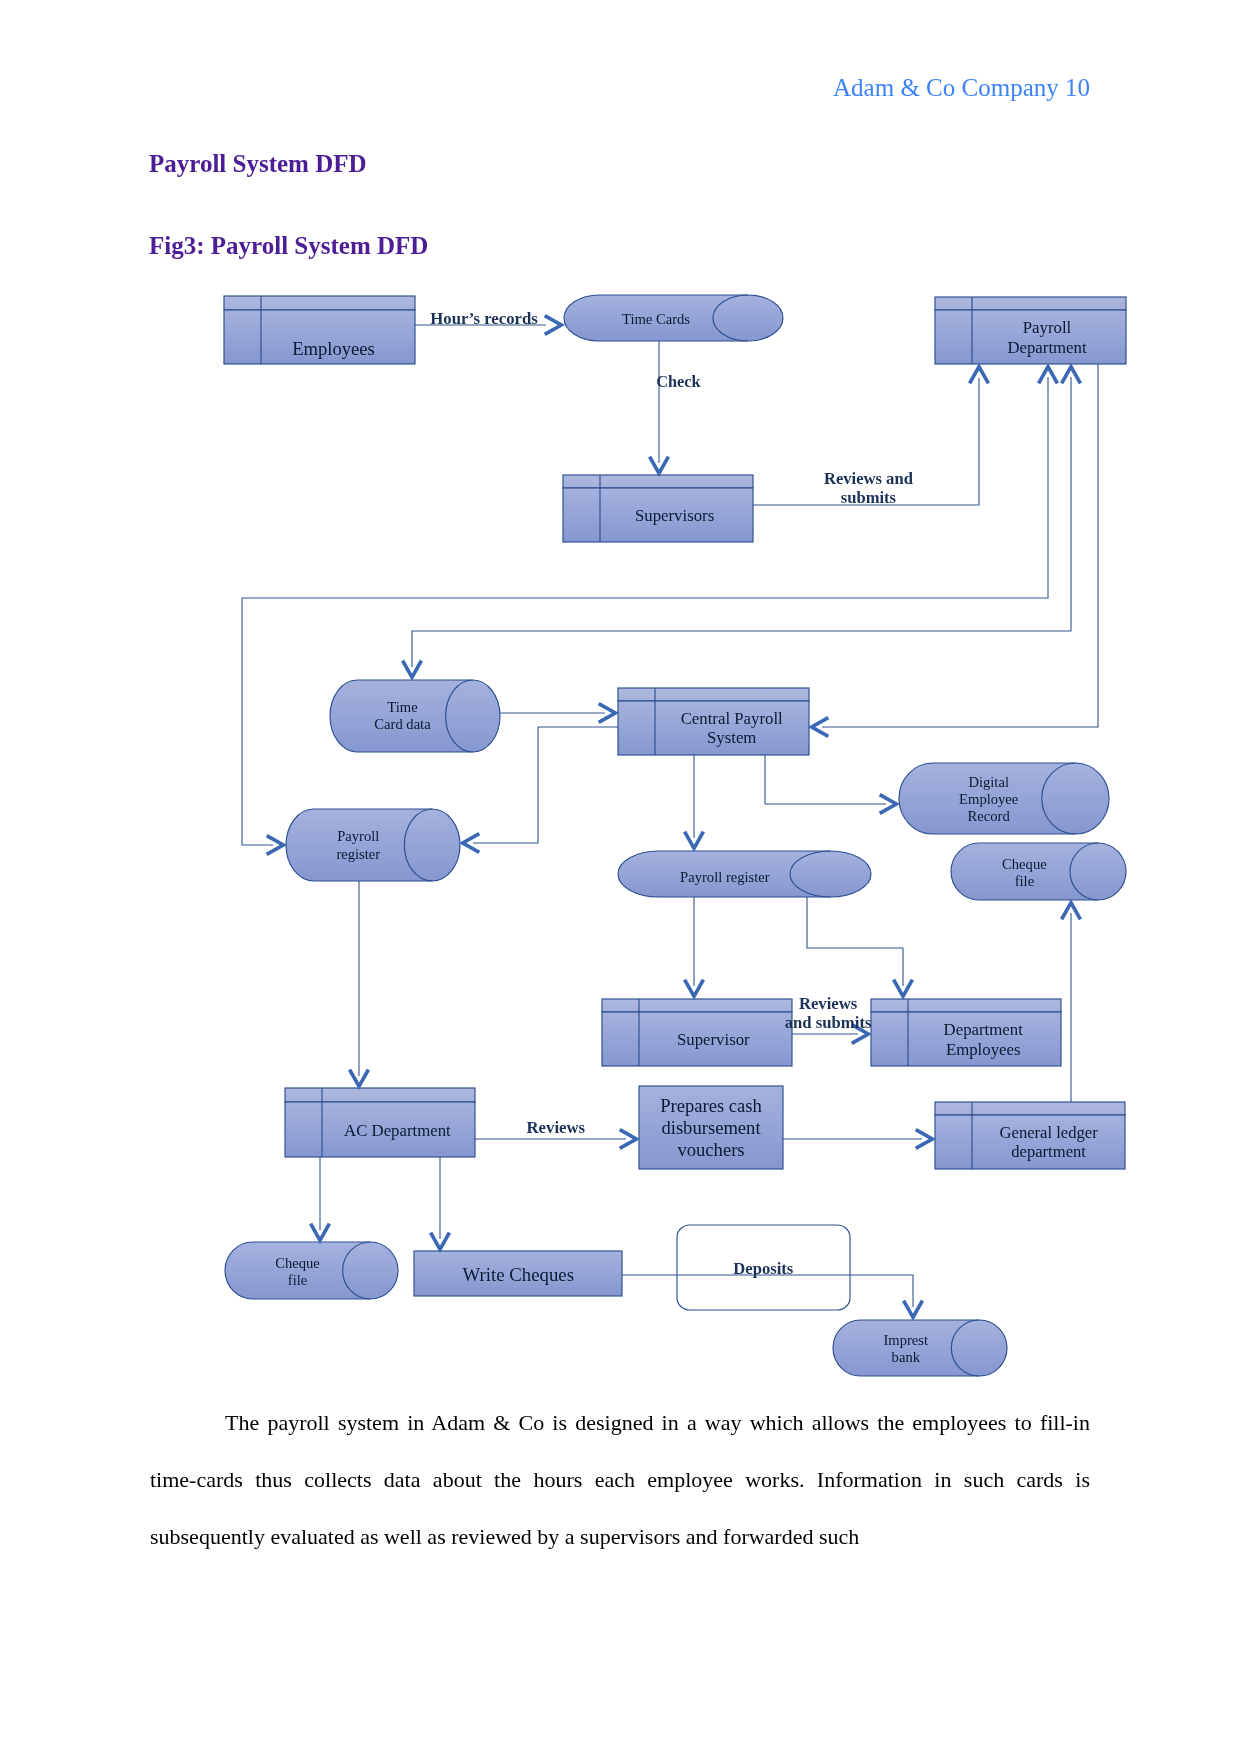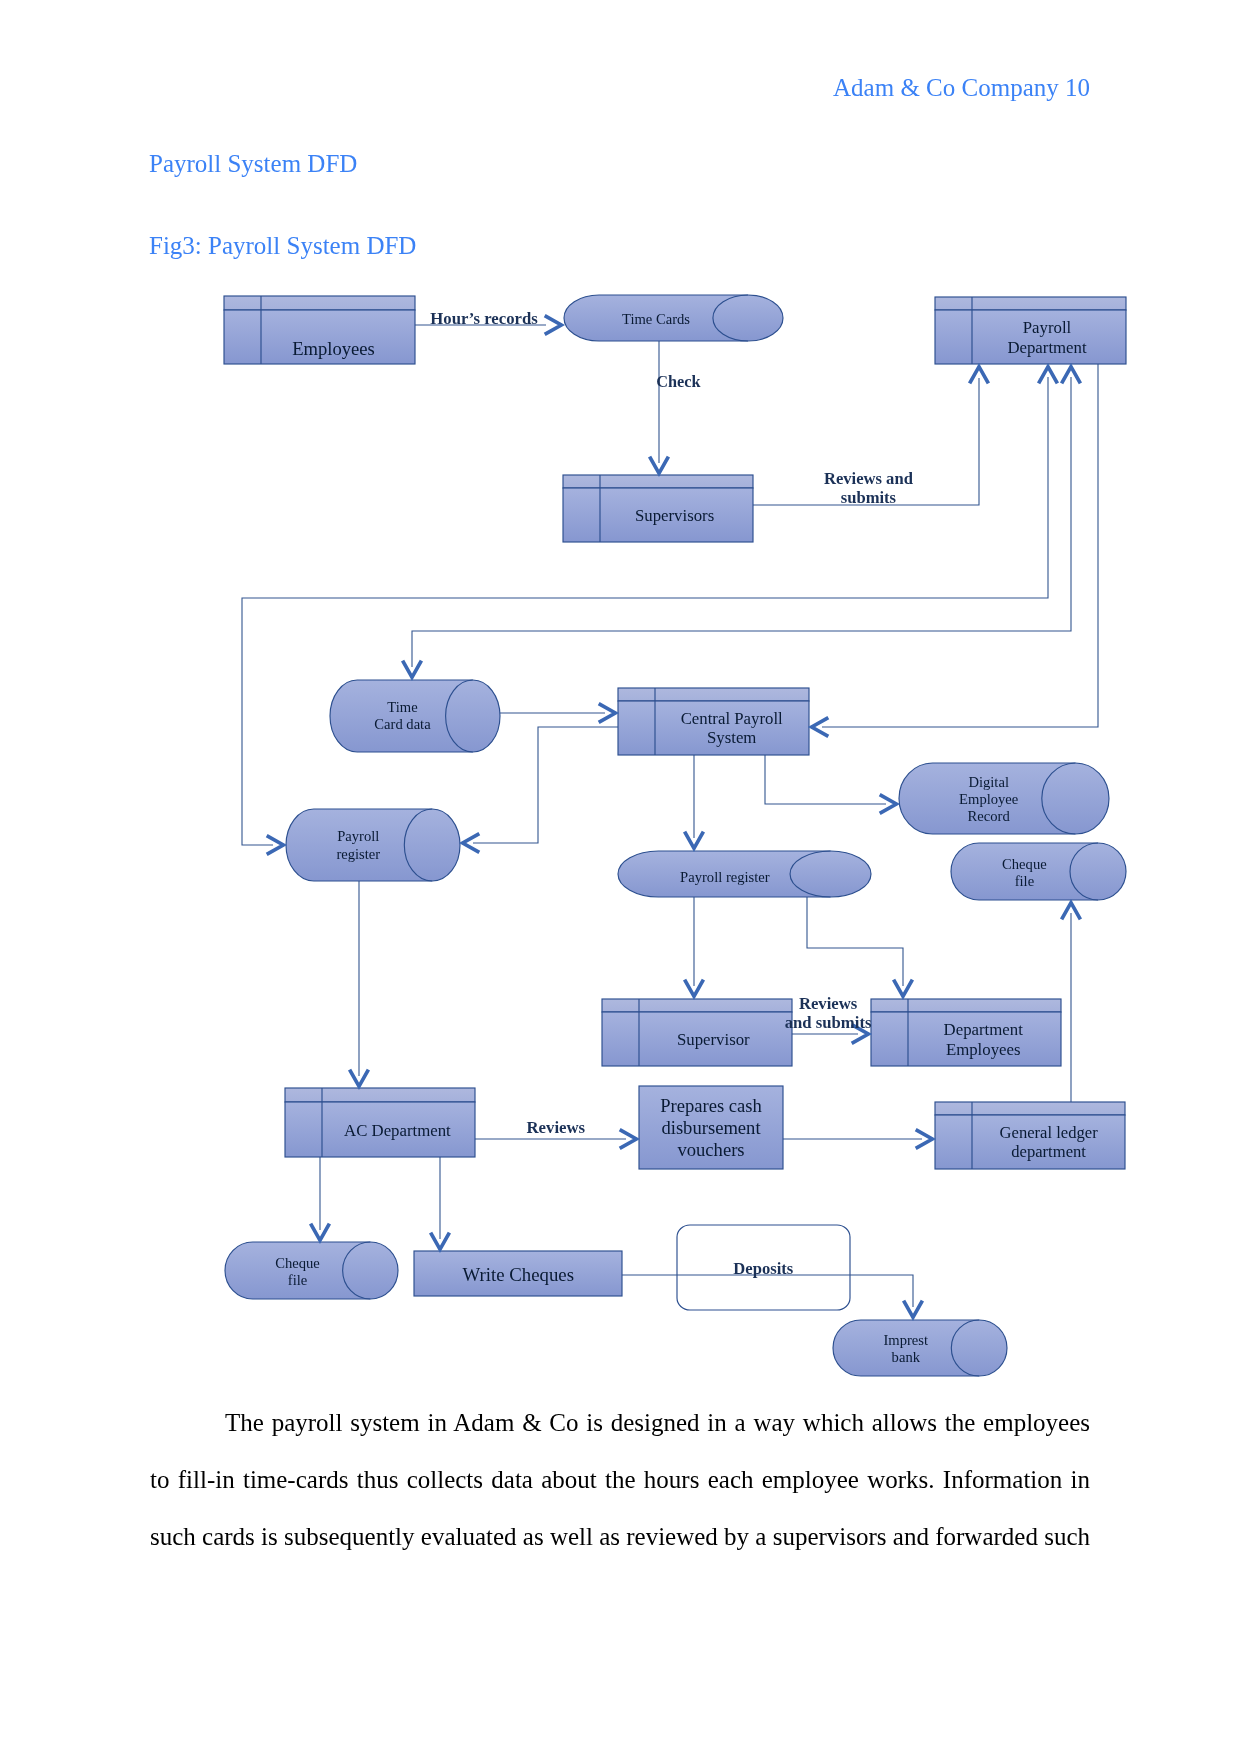--- a/index.html
+++ b/index.html
@@ -1,23 +1,23 @@
 <!DOCTYPE html>
 <html><head>
 <meta charset="utf-8">
 <title>Payroll System DFD</title>
 <style>
   html,body{margin:0;padding:0;background:#ffffff;}
   body{width:1241px;height:1754px;font-family:"Liberation Serif",serif;}
   .page{position:relative;width:1241px;height:1754px;overflow:hidden;background:#ffffff;}
   .doc-header{position:absolute;right:151px;top:74px;font-size:25px;color:#3b82f6;white-space:nowrap;}
-  .doc-h1{position:absolute;left:149px;font-weight:normal;font-size:25px;color:#3b82f6;white-space:nowrap;}
+  .doc-h1{position:absolute;left:149px;font-weight:bold;font-size:25px;color:#4c1d95;white-space:nowrap;}
   .doc-h1.a{top:150px;}
   .doc-h1.b{top:232px;text-align:right;}
-  .doc-para{position:absolute;left:150px;top:1394px;width:940px;font-size:25px;line-height:57px;text-align:justify;text-indent:75px;color:#000;}
+  .doc-para{position:absolute;left:150px;top:1394px;width:940px;font-size:22px;line-height:57px;text-align:justify;text-indent:75px;color:#000;}
   #dfd{position:absolute;left:0;top:0;width:1241px;height:1754px;}
   .shape-text{font-family:"Liberation Serif",serif;text-anchor:middle;}
   .edge-label-text{font-family:"Liberation Serif",serif;font-weight:bold;text-anchor:middle;}
 </style>
 </head>
 <body>
 
 <div class="page">
   <div class="doc-header">Adam &amp; Co Company 10</div>
   <div class="doc-h1 a">Payroll System DFD</div>

